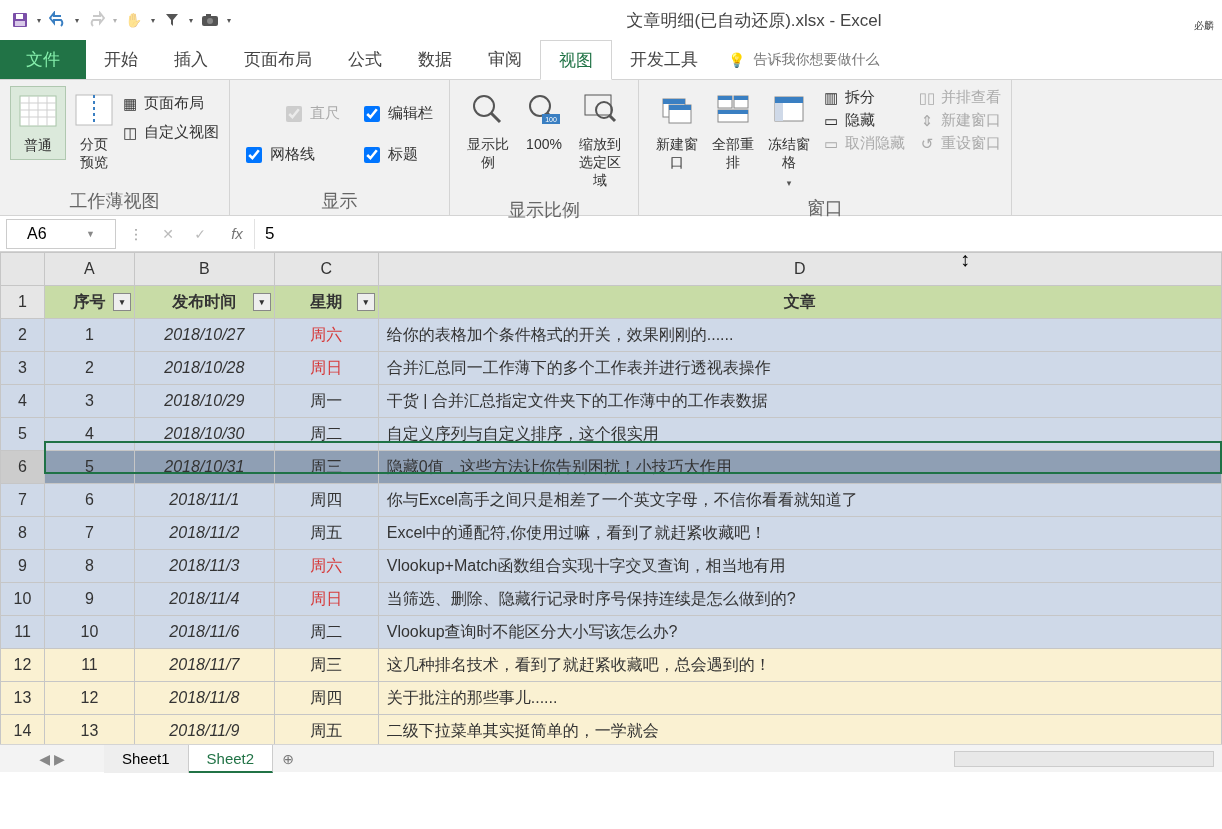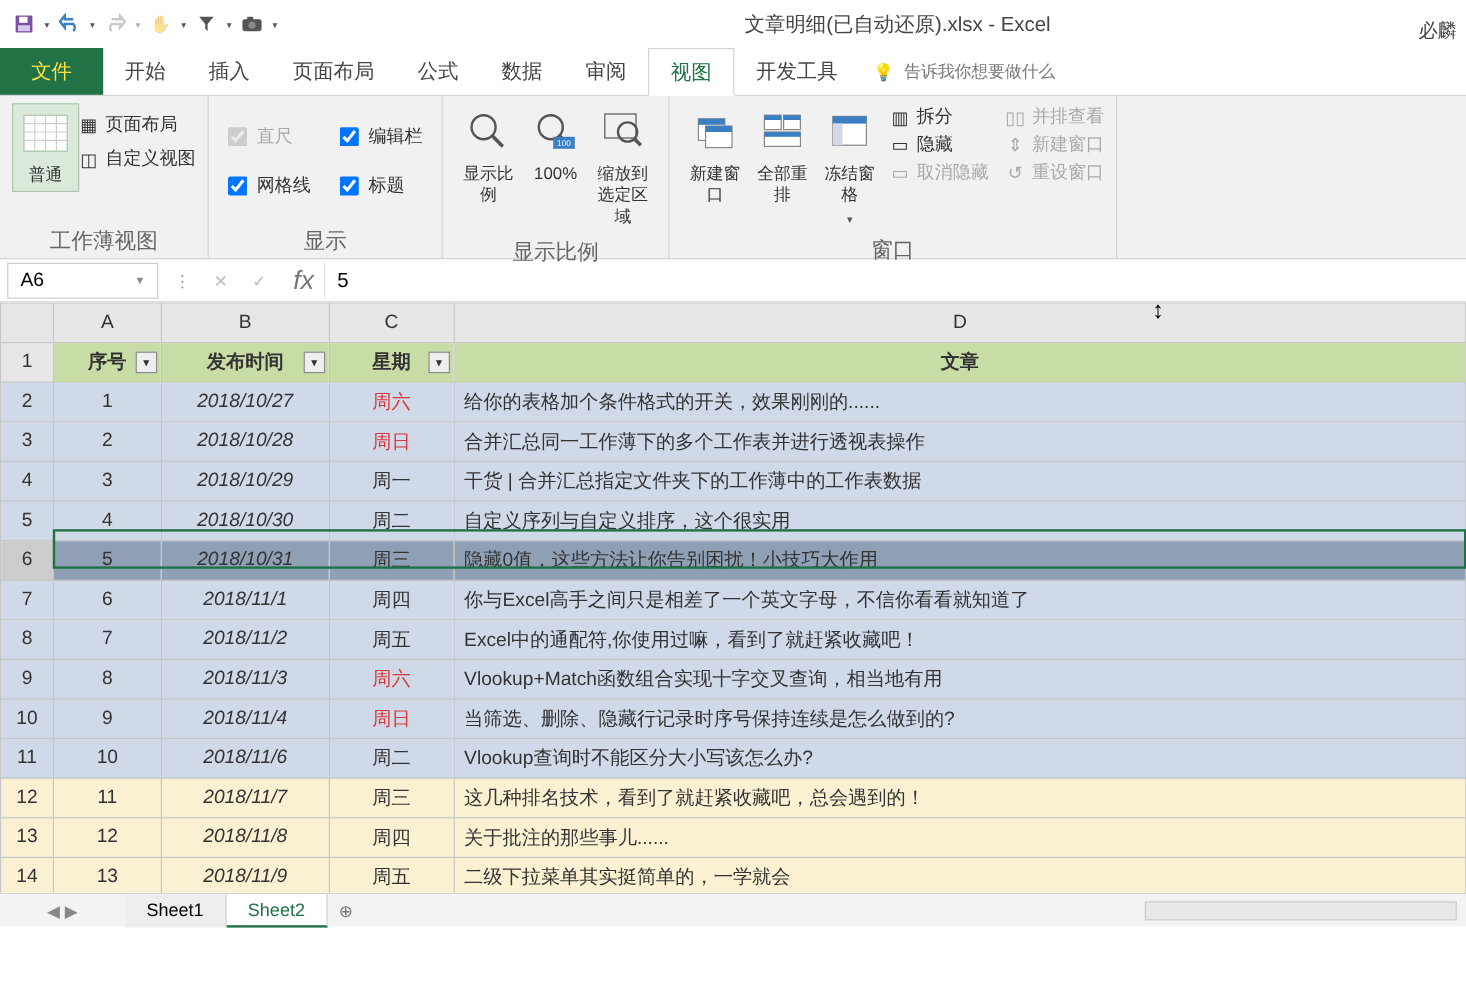--- a/index.html
+++ b/index.html
@@ -2,47 +2,47 @@
 <html><head>
 <meta charset="utf-8">
 <style>
 * { margin: 0; padding: 0; box-sizing: border-box; font-family: "Microsoft YaHei", "Segoe UI", sans-serif; }
 body { background: #fff; width: 1222px; height: 829px; overflow: hidden; font-size: 14px; }
 .titlebar { height: 40px; display: flex; align-items: center; padding: 0 8px; background: #fff; }
 .qat { display: flex; gap: 2px; align-items: center; }
 .qat-btn { width: 24px; height: 24px; display: flex; align-items: center; justify-content: center; cursor: pointer; }
 .qat-dd { width: 10px; height: 24px; display:flex; align-items:center; justify-content:center; cursor:pointer; font-size:8px; color:#555;}
 .title-center { flex: 1; text-align: center; font-size: 17px; color: #444; padding-left:80px;}
-.title-right { font-size: 16px; color: #444; margin-top: 12px; }
+.title-right { font-size: 10px; color: #444; margin-top: 12px; }
 .ribbon-tabs { height: 40px; display: flex; align-items: stretch; border-bottom: 1px solid #d4d4d4; background:#fff; }
 .tab { padding: 0 18px; display: flex; align-items: center; font-size: 17px; color: #444; cursor: pointer; }
-.tab.file { background: #217346; color: #fde047; padding: 0 26px; }
+.tab.file { background: #217346; color: #86efac; padding: 0 26px; }
 .tab.active { border: 1px solid #d4d4d4; border-bottom: 1px solid #fff; color: #217346; margin-bottom:-1px; background:#fff;}
 .tell-me { display:flex; align-items:center; color:#777; gap:8px; padding:0 12px;}
 .ribbon { height: 136px; background: #f1f1f1; border-bottom: 1px solid #d4d4d4; display:flex; }
 .group { border-right: 1px solid #d4d4d4; padding: 6px 10px 0 10px; display:flex; flex-direction:column; }
 .group-body { flex:1; display:flex; align-items:flex-start; }
 .group-label { text-align:center; font-size:18px; color:#666; padding:4px 0 2px; }
 .big-btn { display:flex; flex-direction:column; align-items:center; width:56px; padding:4px 2px; cursor:pointer; text-align:center; font-size:14px; color:#333; gap:6px;}
 .big-btn.selected { border:1px solid #b0c8b0; background:#dbe9db;}
 .small-stack { display:flex; flex-direction:column; gap:10px; padding-top:8px;}
 .small-btn { display:flex; align-items:center; gap:6px; cursor:pointer; font-size:15px; color:#333; white-space:nowrap;}
 .chk { display:flex; align-items:center; gap:8px; font-size:15px; color:#333; }
 .chk input { width:16px; height:16px; }
-.chk.disabled { color:#aaa; }
+.chk.disabled { color:#aaa;margin-left:40px; }
 .split-stack { display:flex; flex-direction:column; gap:4px; padding-top:2px; margin-left:6px;}
 .split-row { display:flex; align-items:center; gap:6px; font-size:15px; color:#333; cursor:pointer;}
 .split-row.disabled { color:#aaa;}
 .icon-box { width:16px; height:16px; display:flex; align-items:center; justify-content:center;}
 .ic-large { width:40px; height:40px; display:flex; align-items:center; justify-content:center;}
 .namebox-row { height:36px; display:flex; align-items:center; border-bottom:1px solid #d4d4d4; }
-.namebox { width:126px; height:30px; border:1px solid #ccc; background:#fff; padding:0 10px; font-size:16px; display:flex; align-items:center; justify-content:space-between; margin-left:6px;}
+.namebox { width:110px; height:30px; border:1px solid #ccc; background:#fff; padding:0 20px; font-size:16px; display:flex; align-items:center; justify-content:space-between; margin-left:6px;}
 .nb-icons { display:flex; gap:4px; margin:0 6px;}
 .nb-icon { width:28px; height:28px; display:flex; align-items:center; justify-content:center; color:#999; cursor:pointer;}
-.fx-label { width:34px; display:flex; align-items:center; justify-content:center; font-style:italic; color:#777; font-size:22px;}
+.fx-label { width:34px; display:flex; align-items:center; justify-content:center; font-style:italic; color:#777; font-size:15px;}
 .formula-bar { flex:1; height:30px; padding:0 10px; font-size:17px; display:flex; align-items:center; border-left:1px solid #e2e2e2;}
 .grid-area { position:relative; height:492px; overflow:hidden;}
 table.sheet { border-collapse:collapse; table-layout:fixed; }
 table.sheet th, table.sheet td { border:1px solid #c6c6c6; height:33px; font-size:16px; color:#333; }
 .colhdr th { background:#e6e6e6; color:#555; font-weight:normal; height:24px; font-size:15px;}
 .rowhdr { background:#e6e6e6; color:#555; text-align:center; width:44px; font-size:15px;}
 .rowhdr.sel { background:#ccc; }
 .hdr-cell { background:#c8dca6; text-align:center; font-weight:bold; position:relative; }
 .filter-btn { position:absolute; right:3px; top:50%; transform:translateY(-50%); width:18px; height:18px; border:1px solid #888; background:#eee; display:flex; align-items:center; justify-content:center; font-size:9px; cursor:pointer;}
 .row-blue td { background:#cfd9e8; }
@@ -138,20 +138,30 @@
                 <line x1="1" y1="15" x2="37" y2="15"></line>
                 <line x1="1" y1="22" x2="37" y2="22"></line>
                 <line x1="10" y1="1" x2="10" y2="31"></line>
                 <line x1="19" y1="1" x2="19" y2="31"></line>
                 <line x1="28" y1="1" x2="28" y2="31"></line>
               </g>
             </svg>
           </div>
         <span>普通</span>
       </div>
+      <div class="big-btn">
+        <div class="ic-large">
+            <svg width="38" height="32">
+              <rect x="1" y="1" width="36" height="30" fill="#fff" stroke="#bbb"></rect>
+              <line x1="19" y1="1" x2="19" y2="31" stroke="#3a7fc2" stroke-dasharray="3" stroke-width="2"></line>
+            </svg>
+          </div>
+        <span style="white-space:pre-line">分页
+预览</span>
+      </div>
       <div class="small-stack">
         <div class="small-btn">
             <span class="icon-box">▦</span>
             <span>页面布局</span>
           </div>
         <div class="small-btn">
             <span class="icon-box">◫</span>
             <span>自定义视图</span>
           </div>
       </div>

